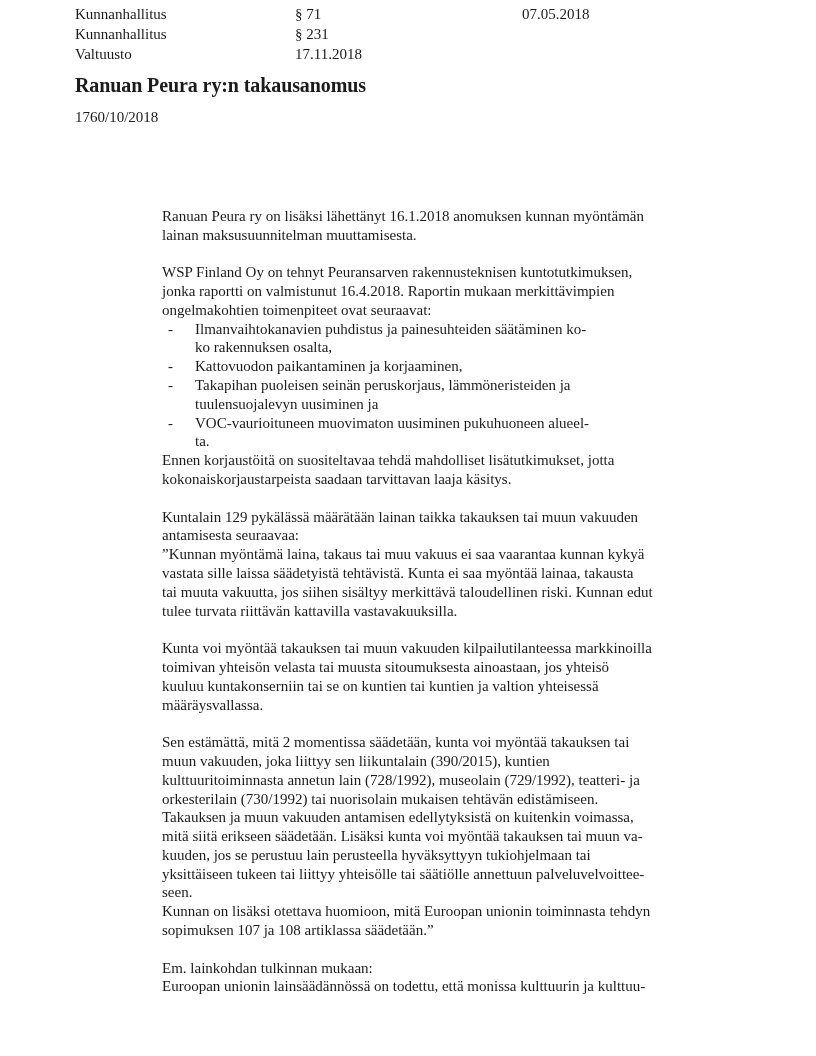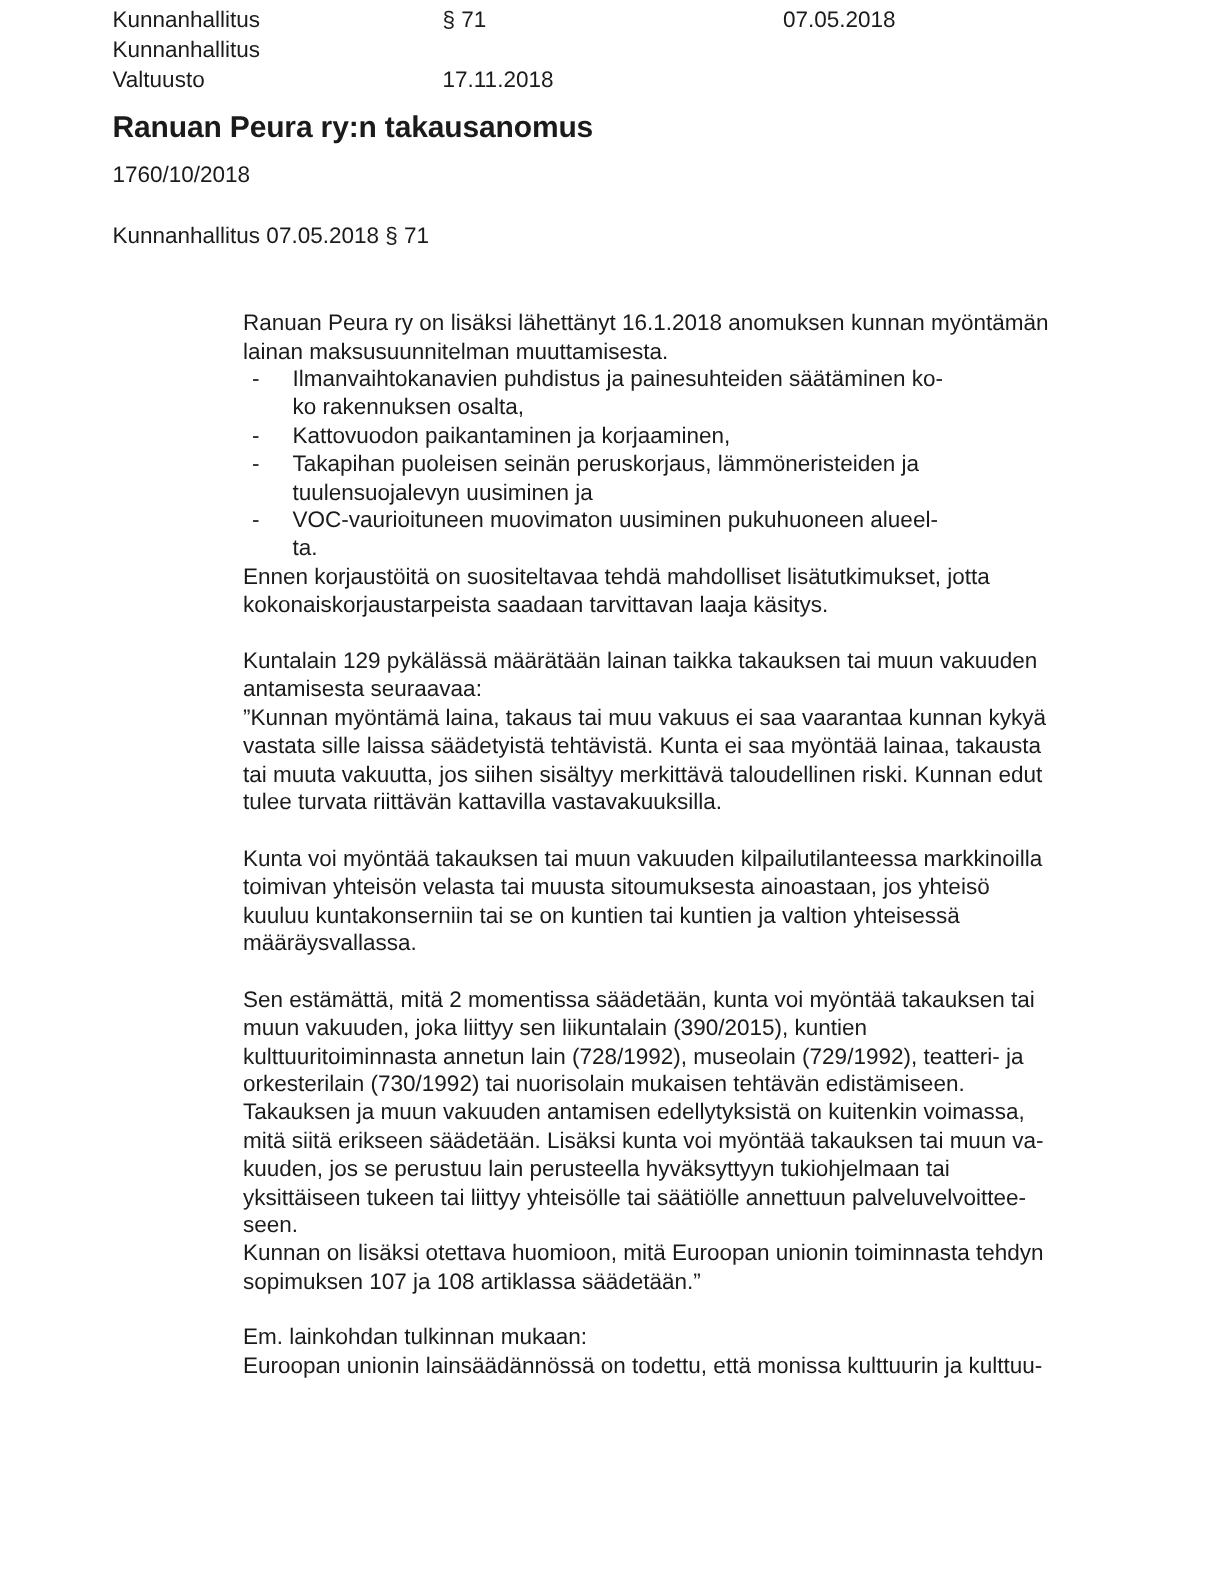--- a/index.html
+++ b/index.html
@@ -1,15 +1,15 @@
 <!DOCTYPE html>
 <html><head>
 <meta charset="utf-8">
 <style>
-  * { margin: 0; padding: 0; box-sizing: border-box; }
+  * { margin: 0; padding: 0; box-sizing: border-box; font-family: Liberation Serif, serif; }
   html, body { background: #ffffff; }
   body {
     font-family: "Liberation Sans", "DejaVu Sans", sans-serif;
     color: #1b1b1b;
     -webkit-font-smoothing: antialiased;
   }
   .page {
     position: relative;
     width: 816px;
     height: 1056px;
@@ -78,39 +78,42 @@
 <div class="page">
 
   <div class="history">
     <div class="history-row">
       <span>Kunnanhallitus</span>
       <span>§ 71</span>
       <span>07.05.2018</span>
     </div>
     <div class="history-row">
       <span>Kunnanhallitus</span>
+      <span>§ 231</span>
     </div>
     <div class="history-row">
       <span>Valtuusto</span>
       <span>17.11.2018</span>
     </div>
   </div>
 
   <h1 class="doc-title">Ranuan Peura ry:n takausanomus</h1>
 
   <div class="case-number">1760/10/2018</div>
 
-  <div class="section-heading">Kunnanhallitus 07.05.2018 § 71</div>
 
   <div class="doc-body">
 
 
     <p class="para gap">Ranuan Peura ry on lisäksi lähettänyt 16.1.2018 anomuksen kunnan myöntämän
 lainan maksusuunnitelman muuttamisesta.</p>
 
+    <p class="para gap">WSP Finland Oy on tehnyt Peuransarven rakennusteknisen kuntotutkimuksen,
+jonka raportti on valmistunut 16.4.2018. Raportin mukaan merkittävimpien
+ongelmakohtien toimenpiteet ovat seuraavat:</p>
 
     <div class="bullet">
       <span class="dash">-</span>
       <span class="bullet-text">Ilmanvaihtokanavien puhdistus ja painesuhteiden säätäminen ko-
 ko rakennuksen osalta,</span>
     </div>
     <div class="bullet">
       <span class="dash">-</span>
       <span class="bullet-text">Kattovuodon paikantaminen ja korjaaminen,</span>
     </div>

